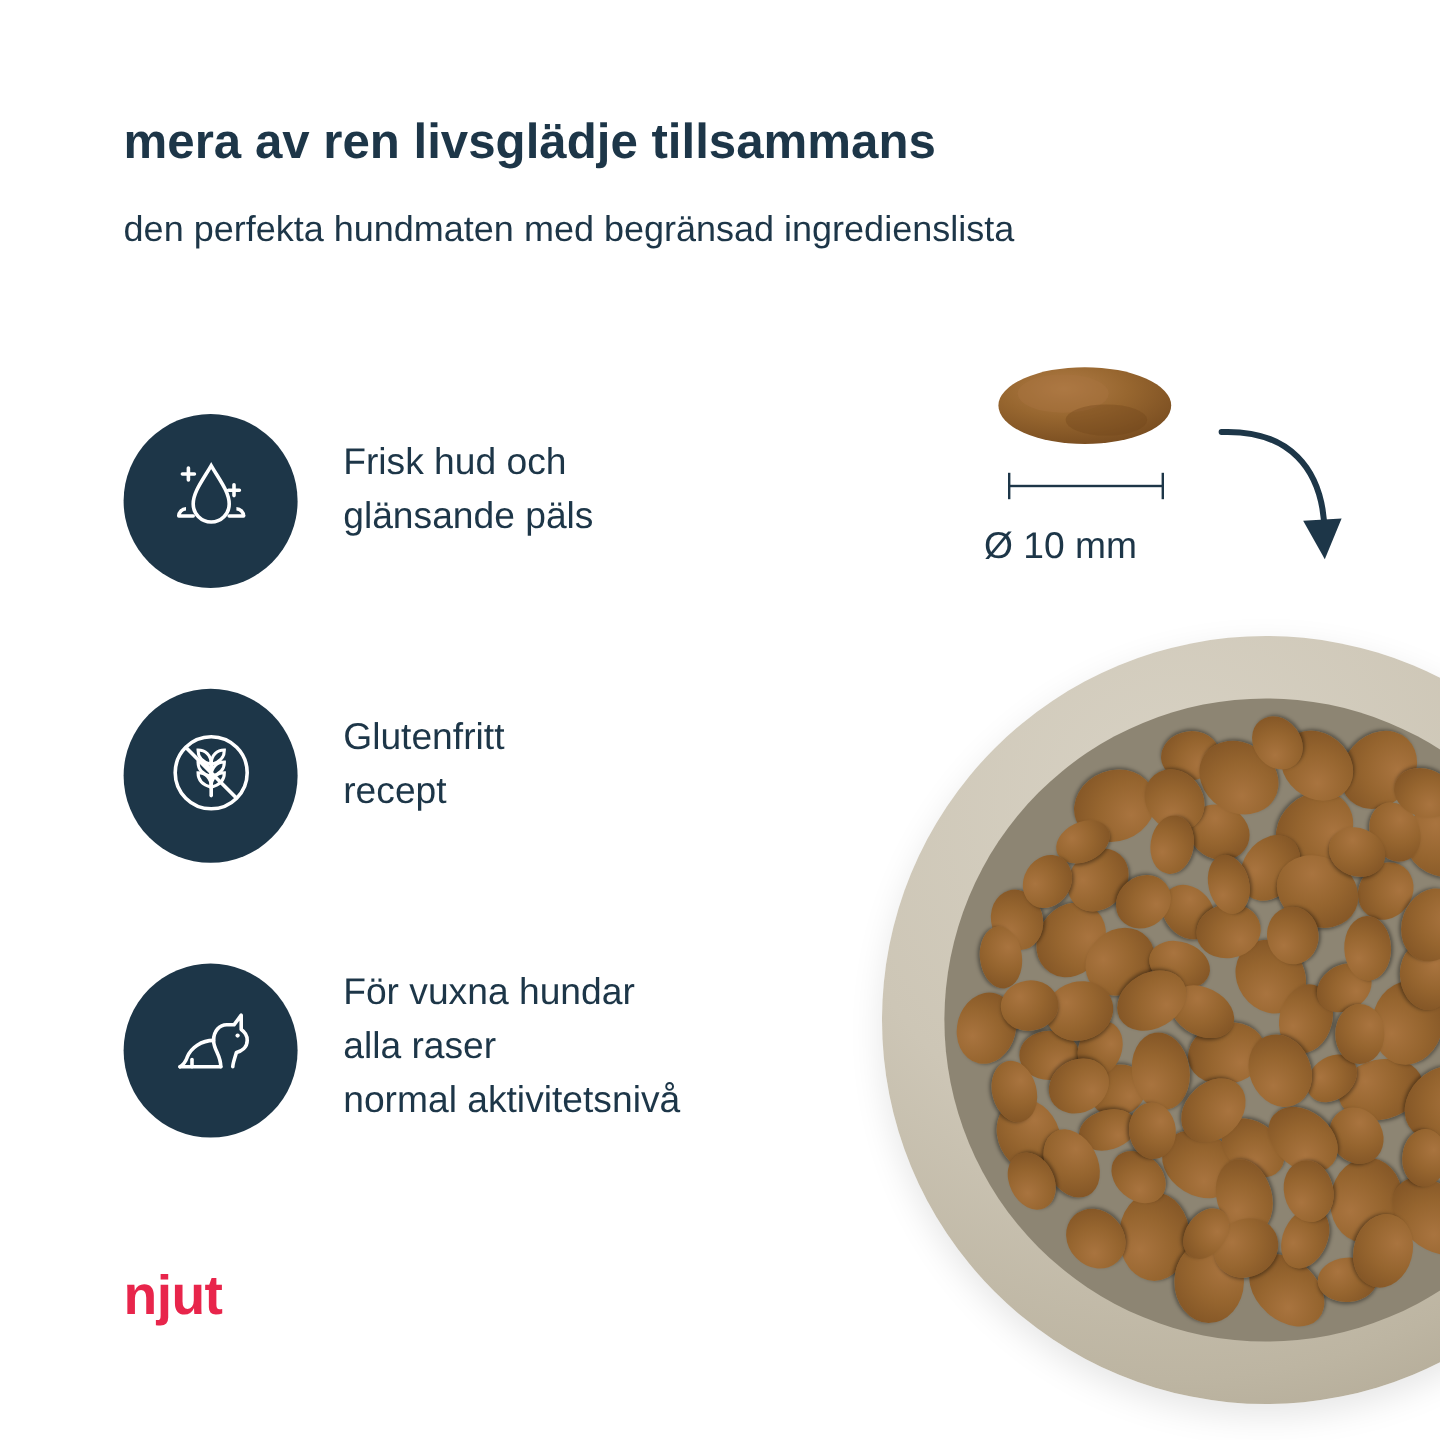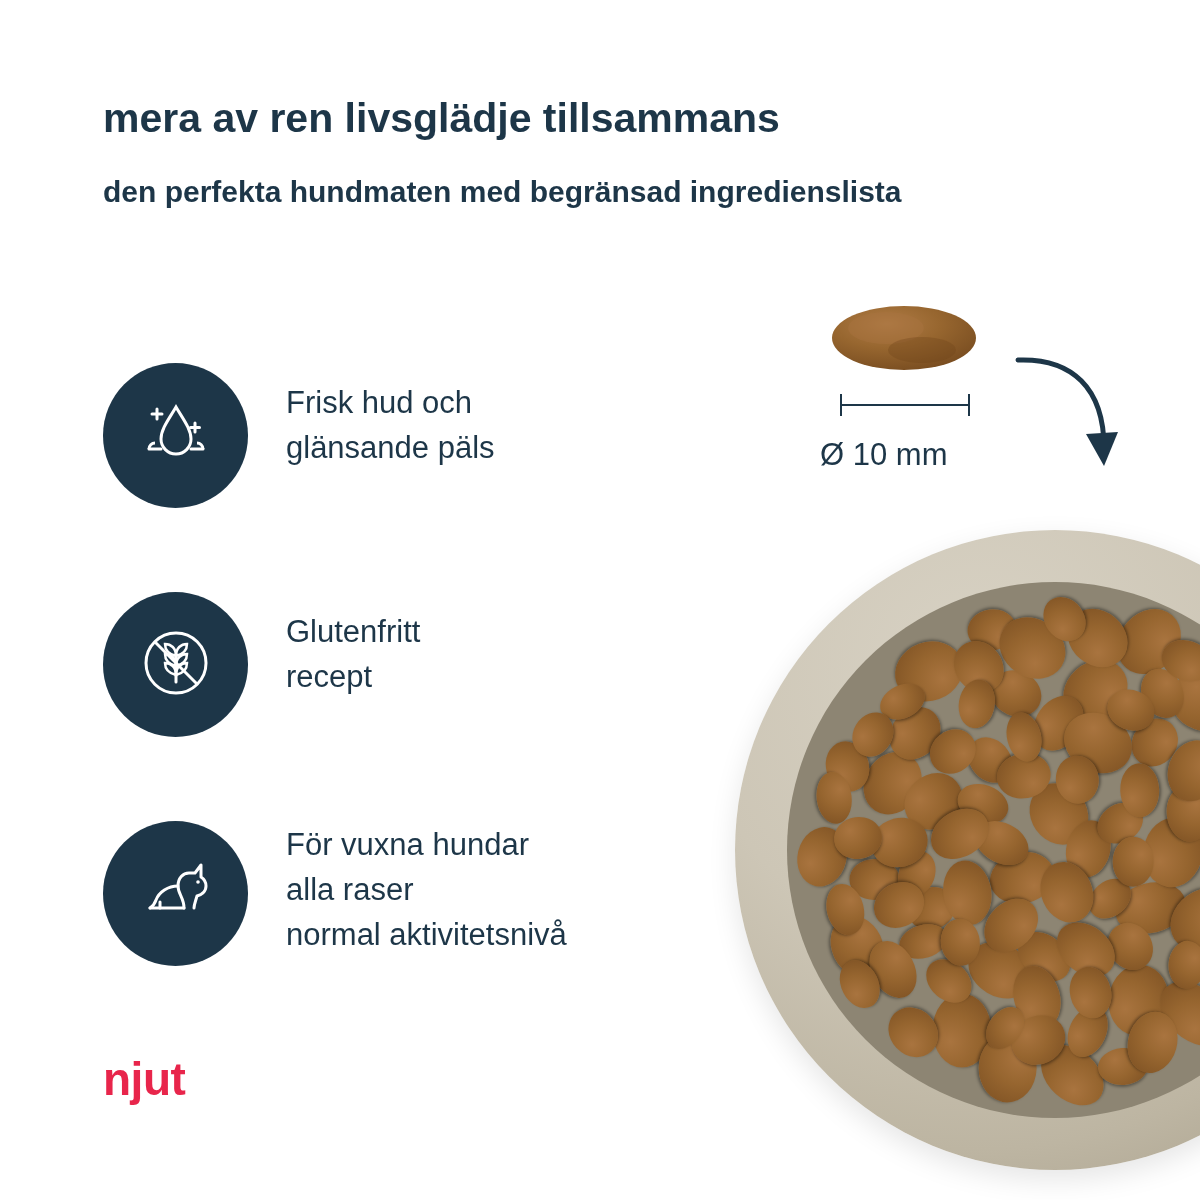--- a/index.html
+++ b/index.html
@@ -34,29 +34,29 @@
   }
   .headline .light {
     font-weight: bold;
   }
   .subheadline {
     position: absolute;
     left: 103px;
     top: 175px;
     font-size: 30px;
     color: #1d3648;
-    font-weight: bold;
+    font-weight: normal;
     white-space: nowrap;
   }
 
   
   .features {
     position: absolute;
     left: 103px;
-    top: 363px;
+    top: 345px;
     width: 620px;
   }
   .feature {
     position: relative;
     display: flex;
     align-items: flex-start;
     margin-bottom: 84px;
     min-height: 145px;
   }
   .badge {

